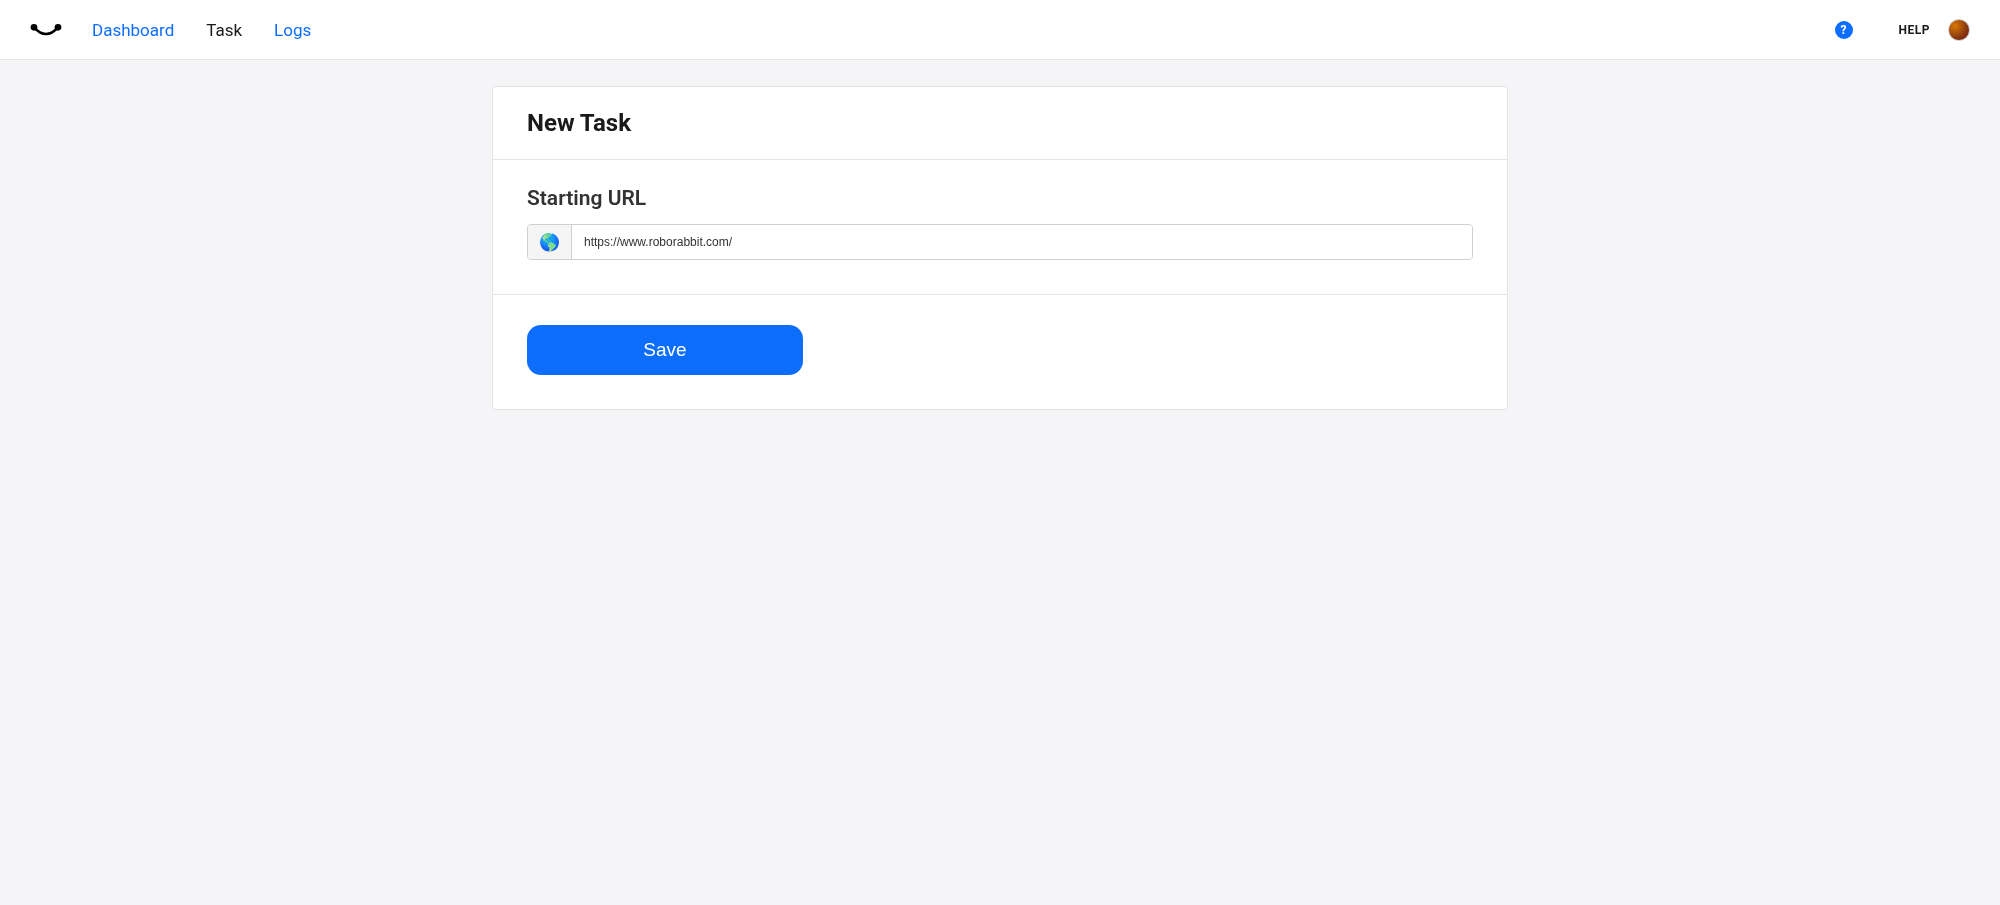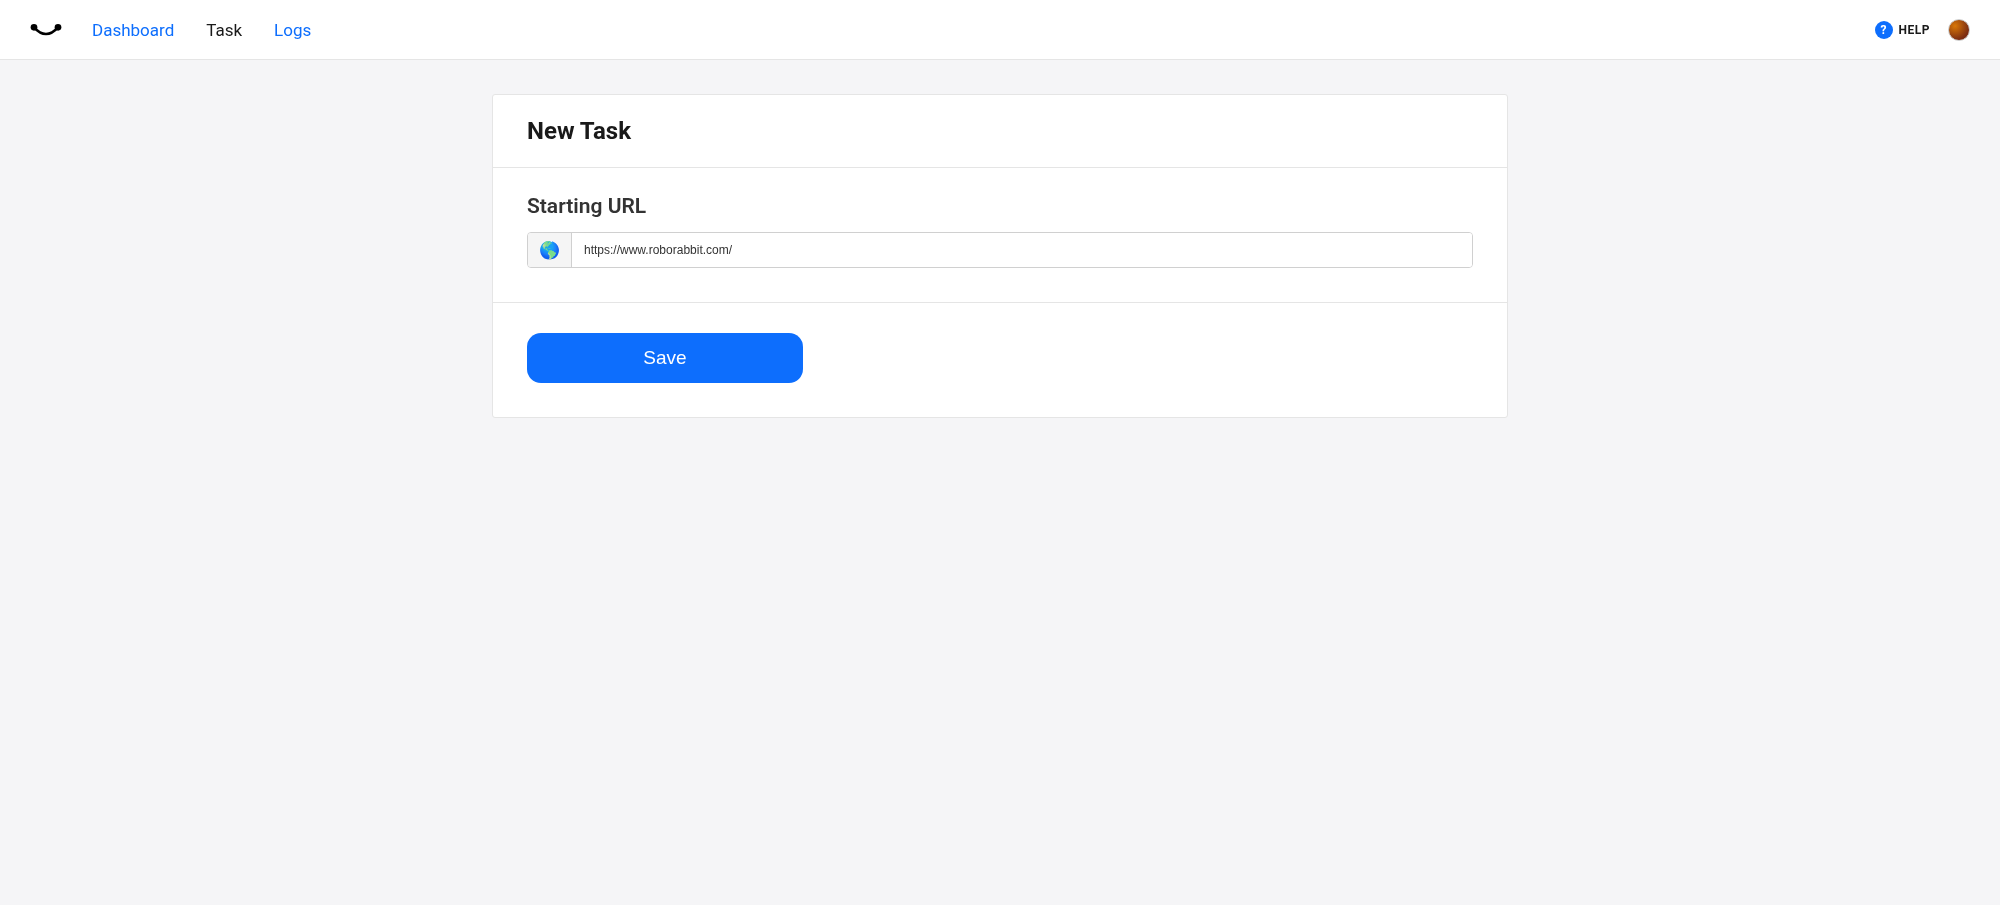--- a/index.html
+++ b/index.html
@@ -64,32 +64,33 @@
       align-items: center;
       justify-content: center;
       font-size: 12px;
       font-weight: bold;
     }
     .help-text {
       font-size: 12px;
       font-weight: 700;
       letter-spacing: 0.5px;
       color: #1a1a1a;
+      margin-left: 40px;
     }
     .avatar {
       width: 22px;
       height: 22px;
       border-radius: 50%;
       background: radial-gradient(circle at 30% 30%, #d97706, #7c2d12 70%);
       border: 1px solid #ccc;
       cursor: pointer;
     }
     .container {
       max-width: 1016px;
-      margin: 34px auto;
+      margin: 26px auto;
     }
     .card {
       background: #ffffff;
       border: 1px solid #e5e5e5;
       border-radius: 3px;
     }
     .card-header {
       padding: 22px 34px;
       border-bottom: 1px solid #e5e5e5;
     }

